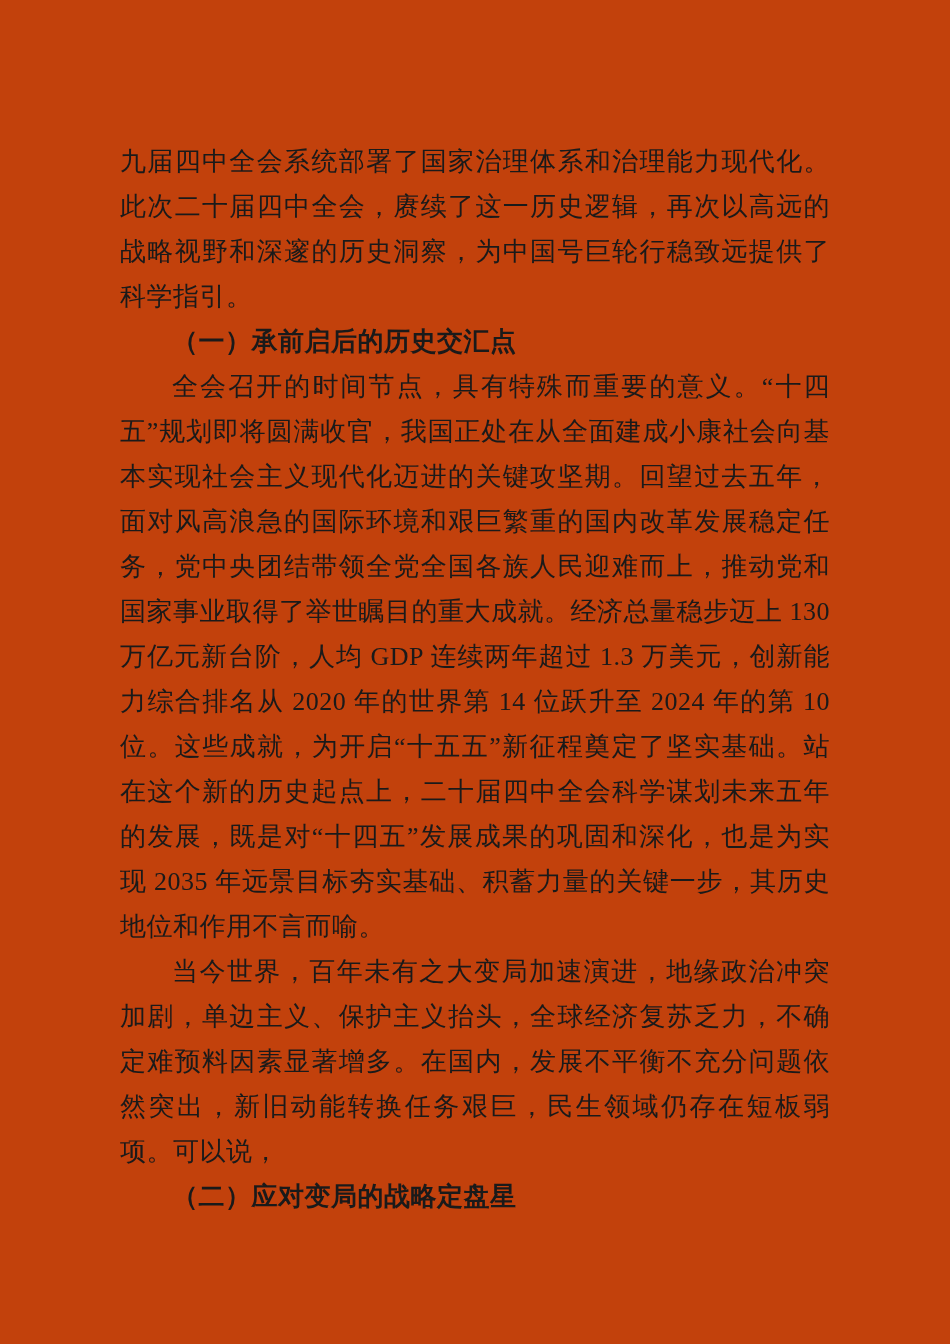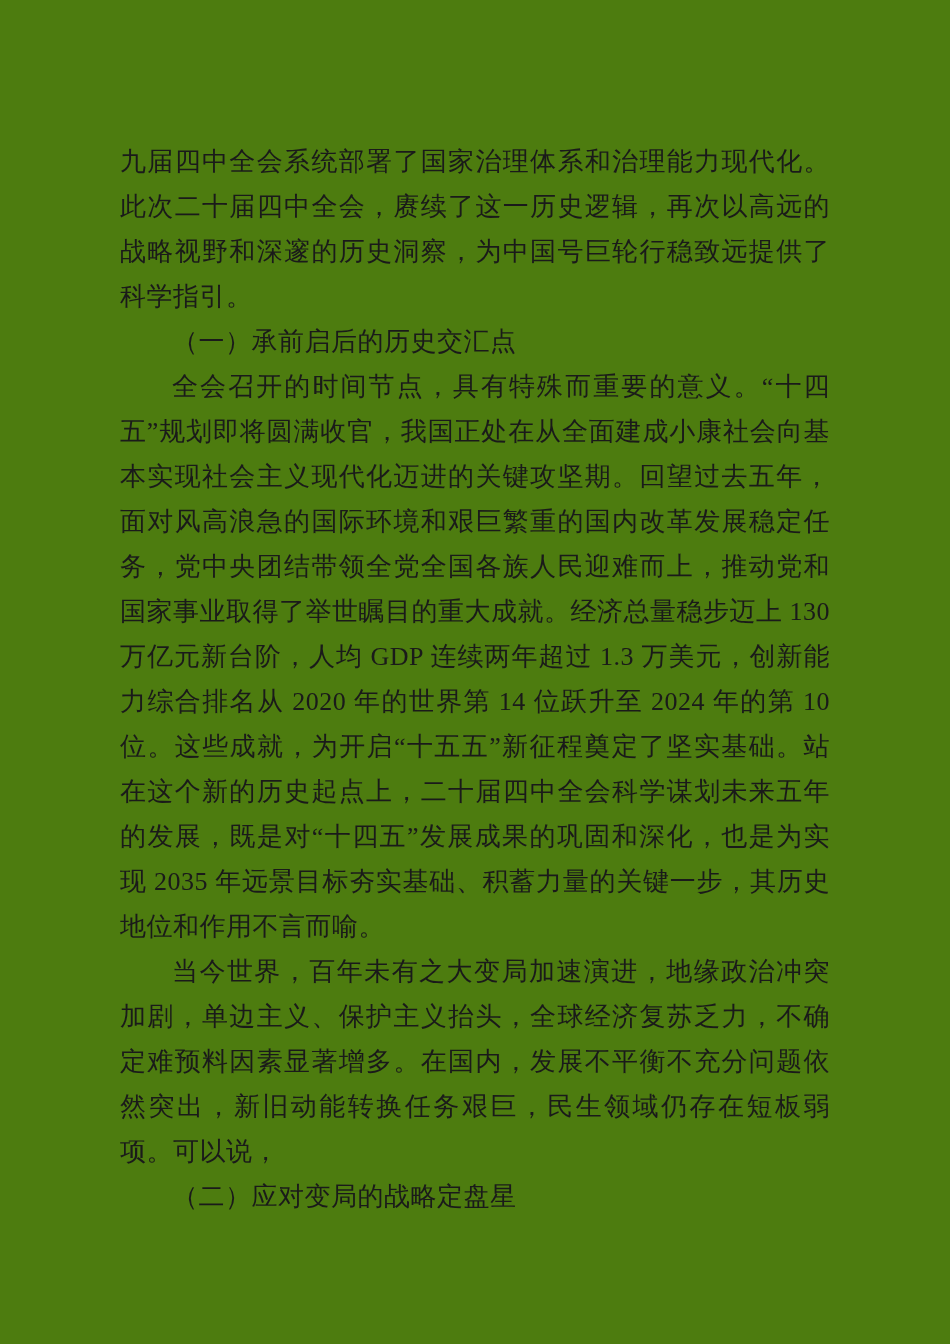--- a/index.html
+++ b/index.html
@@ -5,42 +5,42 @@
   html, body {
     margin: 0;
     padding: 0;
     background: #ffffff;
   }
   .page {
     position: relative;
     box-sizing: border-box;
     width: 950px;
     height: 1344px;
-    background: #4d7c0f;
+    background: #c2410c;
     overflow: hidden;
   }
   .content {
     box-sizing: border-box;
     padding: 139px 120px 0 120px; 
   }
   .para {
     margin: 0;
     font-family: "Liberation Serif", "DejaVu Serif", serif;
     font-size: 26px;
     line-height: 45px;
     color: #1a1a1a;
     text-align: justify;
     letter-spacing: 0.5px;
     word-break: break-all;
   }
   .para.indent {
     text-indent: 52px; 
   }
   .para.heading {
-    font-weight: 400;
+    font-weight: 700;
   }
 </style>
 </head>
 <body>
 
 <div class="page">
   <div class="content">
     <p class="para">九届四中全会系统部署了国家治理体系和治理能力现代化。此次二十届四中全会，赓续了这一历史逻辑，再次以高远的战略视野和深邃的历史洞察，为中国号巨轮行稳致远提供了科学指引。</p>
     <p class="para heading indent">（一）承前启后的历史交汇点</p>
     <p class="para indent">全会召开的时间节点，具有特殊而重要的意义。“十四五”规划即将圆满收官，我国正处在从全面建成小康社会向基本实现社会主义现代化迈进的关键攻坚期。回望过去五年，面对风高浪急的国际环境和艰巨繁重的国内改革发展稳定任务，党中央团结带领全党全国各族人民迎难而上，推动党和国家事业取得了举世瞩目的重大成就。经济总量稳步迈上 130 万亿元新台阶，人均 GDP 连续两年超过 1.3 万美元，创新能力综合排名从 2020 年的世界第 14 位跃升至 2024 年的第 10 位。这些成就，为开启“十五五”新征程奠定了坚实基础。站在这个新的历史起点上，二十届四中全会科学谋划未来五年的发展，既是对“十四五”发展成果的巩固和深化，也是为实现 2035 年远景目标夯实基础、积蓄力量的关键一步，其历史地位和作用不言而喻。</p>

